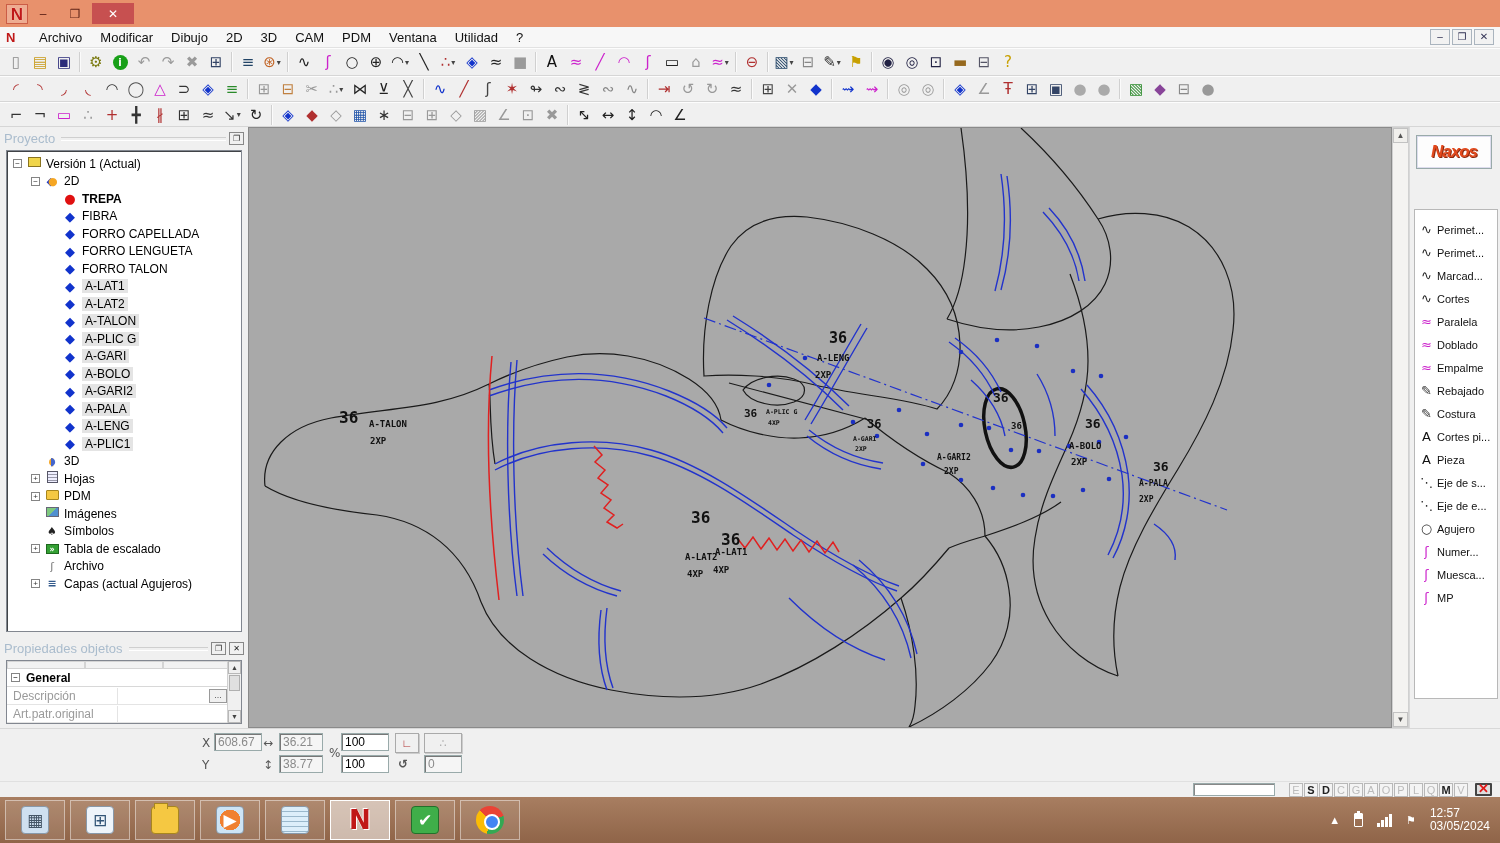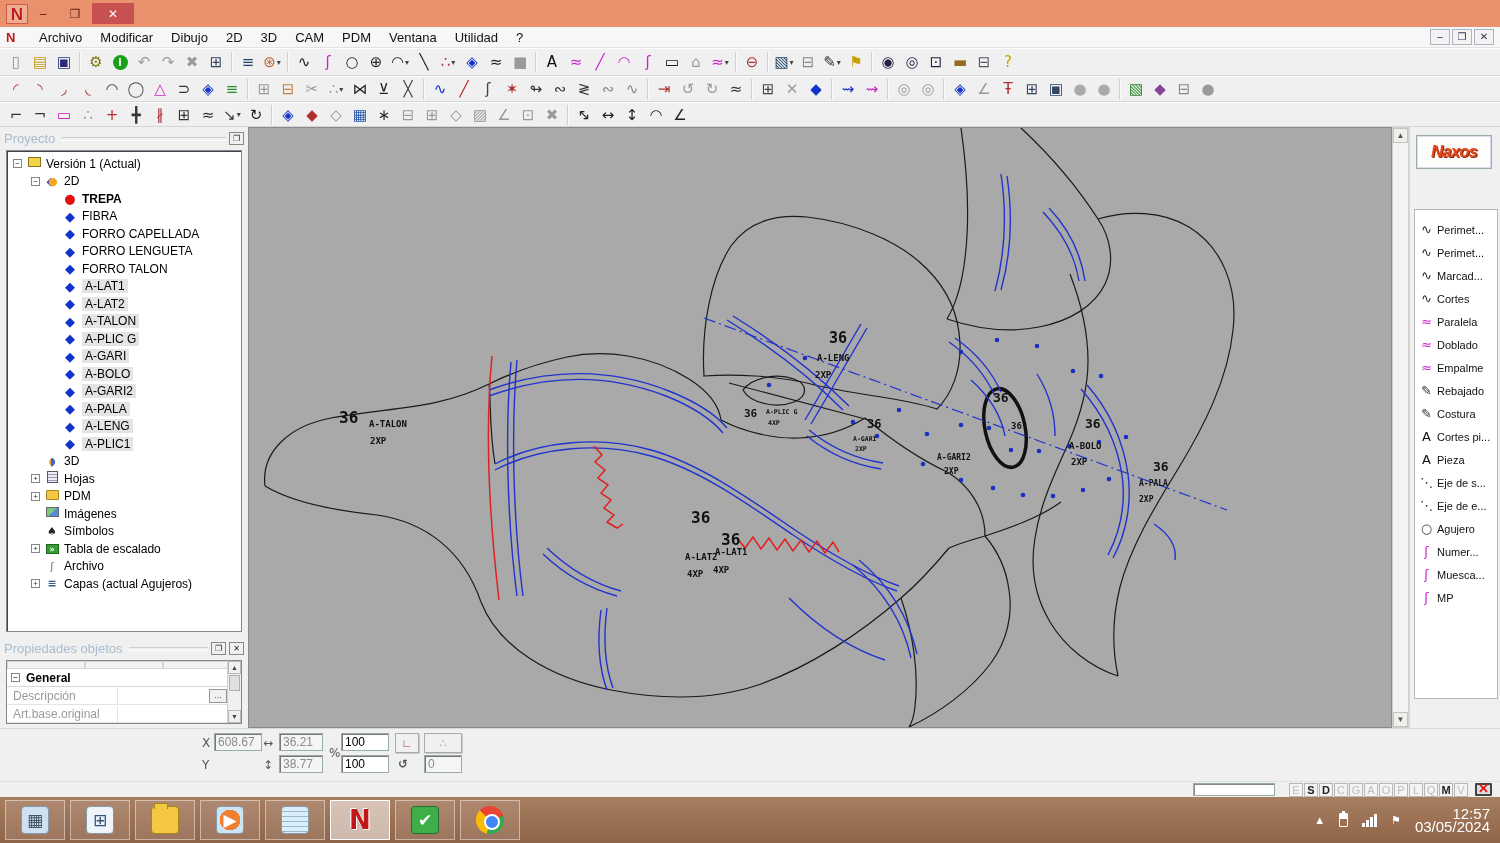--- a/index.html
+++ b/index.html
@@ -159,21 +159,21 @@
     position:relative; }
   .i-chrome::after { content:""; position:absolute; left:8px; top:8px; width:12px; height:12px;
     border-radius:50%; background:#4285f4; border:2px solid #fff; }
   #tray { margin-left:auto; display:flex; align-items:center; color:#fff; }
   .tray-ico { margin-right:14px; font-size:11px; }
   #battery { width:9px; height:14px; border:1px solid #fff; border-radius:1px; position:relative;
     background:linear-gradient(#fff 40%, transparent 40%); margin-right:14px; }
   #battery::before { content:""; position:absolute; left:2px; top:-3px; width:3px; height:2px; background:#fff; }
   #signal { display:flex; align-items:flex-end; gap:1px; margin-right:14px; }
   #signal div { width:3px; background:#fff; }
-  #clock { text-align:right; font-size:15px; line-height:13px; margin-right:10px; }
+  #clock { font-size:12px; line-height:13px; margin-right:10px; }
 </style>
 </head>
 <body>
 
 <div id="titlebar">
   <div id="app-logo">N</div>
   <button class="winbtn">–</button>
   <button class="winbtn">❐</button>
   <button class="winbtn close">✕</button>
 </div>
@@ -731,21 +731,21 @@
       <span class="expander">−</span>
       <span>General</span>
     </div>
     <div id="pg-rows">
         <div class="pg-row">
           <span class="glabel">Descripción</span>
           <span class="gval"></span>
           <button class="more">...</button>
         </div>
         <div class="pg-row">
-          <span class="glabel">Art.base.original</span>
+          <span class="glabel">Art.patr.original</span>
           <span class="gval"></span>
         </div>
       </div>
     <div class="vscr">
       <div class="sb">▲</div>
       <div class="thumb"></div>
       <div class="track"></div>
       <div class="sb">▼</div>
     </div>
   </div>

